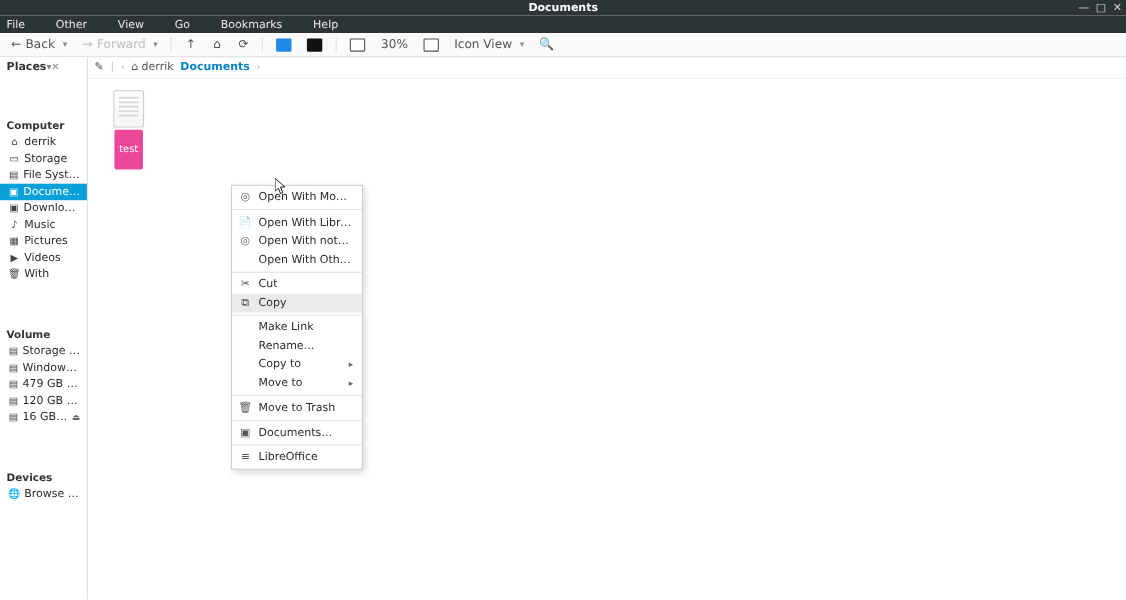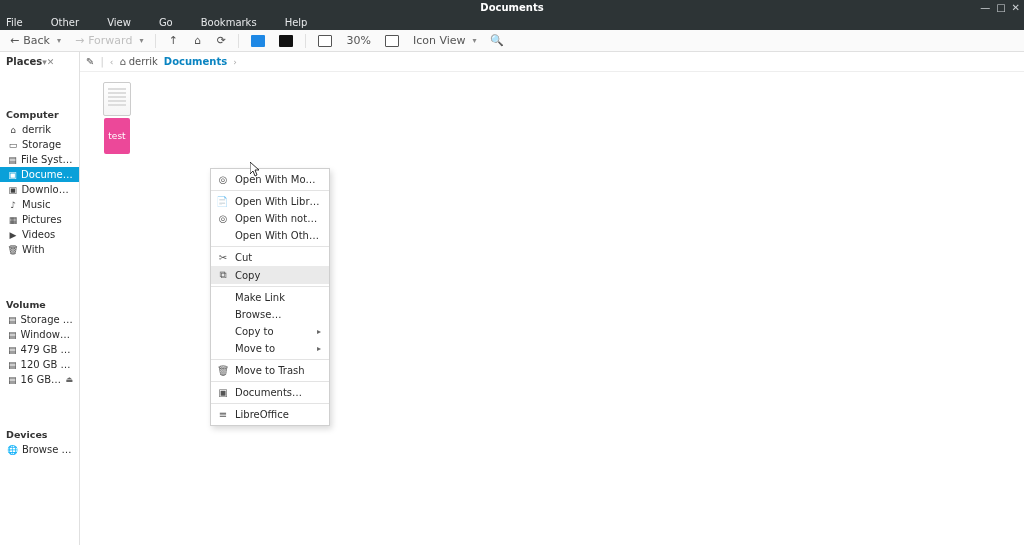--- a/index.html
+++ b/index.html
@@ -260,21 +260,21 @@
             <span class="mico">⧉</span>
             <span class="mlabel">Copy</span>
           </div>
         <div class="ctxsep"></div>
         <div class="ctxitem noicon">
             <span class="mico">•</span>
             <span class="mlabel">Make Link</span>
           </div>
         <div class="ctxitem noicon">
             <span class="mico">•</span>
-            <span class="mlabel">Browse…</span>
+            <span class="mlabel">Rename…</span>
           </div>
         <div class="ctxitem noicon">
             <span class="mico">•</span>
             <span class="mlabel">Copy to</span>
             <span class="subarrow">▸</span>
           </div>
         <div class="ctxitem noicon">
             <span class="mico">•</span>
             <span class="mlabel">Move to</span>
             <span class="subarrow">▸</span>

